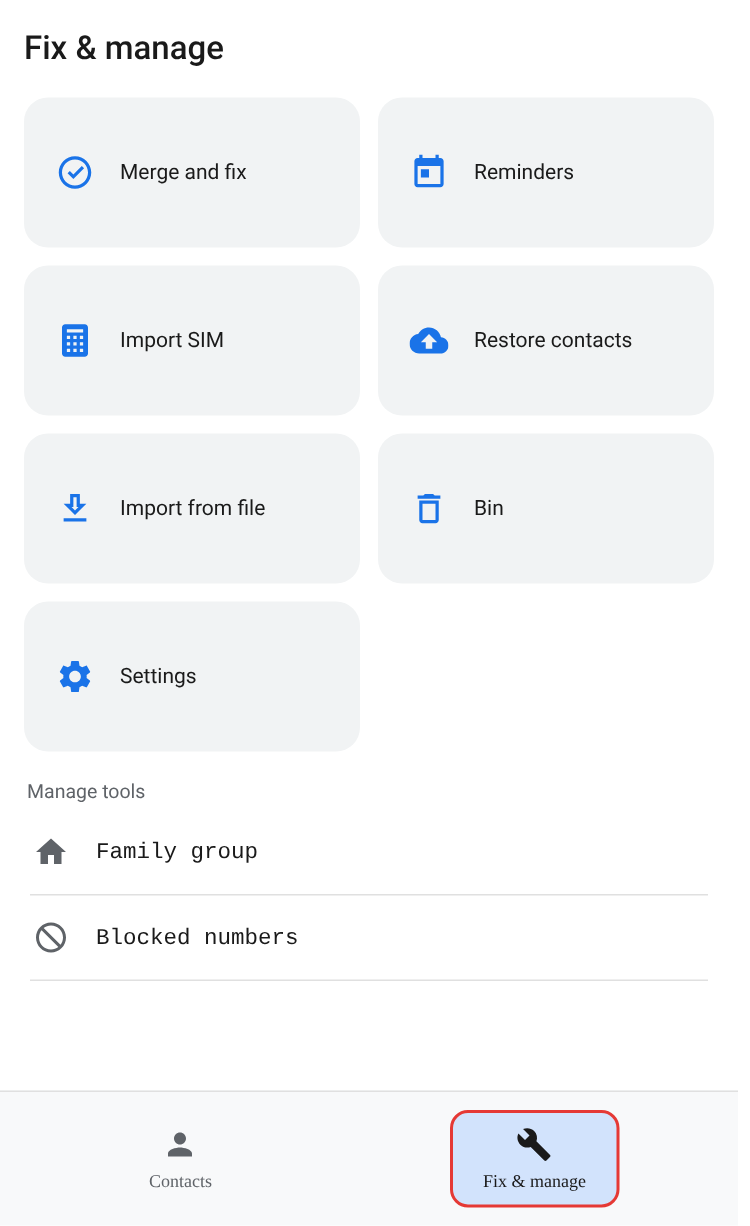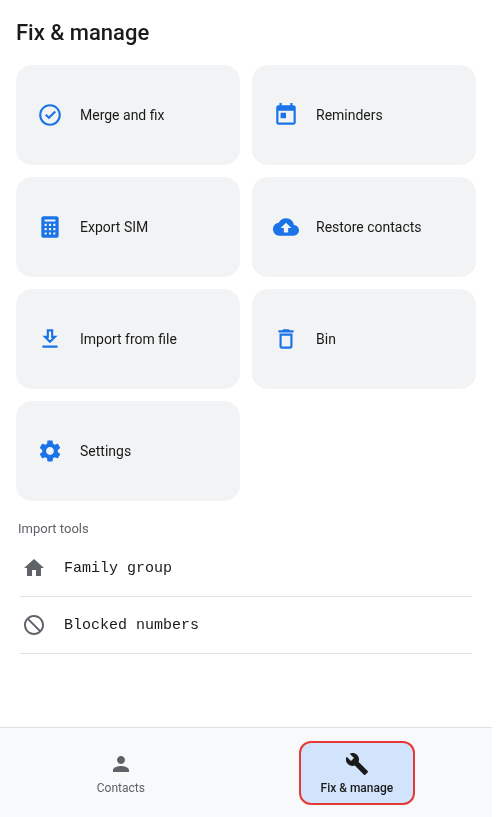--- a/index.html
+++ b/index.html
@@ -116,20 +116,21 @@
     
     .bottom-nav {
       height: 90px;
       background: #f8f9fa;
       border-top: 1px solid #e0e0e0;
       display: flex;
       align-items: center;
       justify-content: space-around;
       padding: 0 10px;
       flex-shrink: 0;
+      font-family: Liberation Serif, serif;
     }
 
     .nav-item {
       display: flex;
       flex-direction: column;
       align-items: center;
       gap: 4px;
       cursor: pointer;
       padding: 8px 20px;
       border-radius: 30px;
@@ -203,21 +204,21 @@
         </div>
         <span class="item-label">Reminders</span>
       </div>
 
       <div class="grid-item">
         <div class="icon-circle">
           <svg viewBox="0 0 24 24" xmlns="http://www.w3.org/2000/svg">
             <path d="M19.99 4c0-1.1-.89-2-1.99-2H6.01C4.9 2 4 2.9 4 4v16c0 1.1.9 2 2 2h12c1.1 0 2-.9 2-2L19.99 4zM9 19H7v-2h2v2zm0-4H7v-2h2v2zm0-4H7V9h2v2zm4 8h-2v-2h2v2zm0-4h-2v-2h2v2zm0-4h-2V9h2v2zm4 8h-2v-2h2v2zm0-4h-2v-2h2v2zm0-4h-2V9h2v2zm0-4H7V5h10v2z"></path>
           </svg>
         </div>
-        <span class="item-label">Export SIM</span>
+        <span class="item-label">Import SIM</span>
       </div>
 
       <div class="grid-item">
         <div class="icon-circle">
           <svg viewBox="0 0 24 24" xmlns="http://www.w3.org/2000/svg">
             <path d="M19.35 10.04C18.67 6.59 15.64 4 12 4 9.11 4 6.6 5.64 5.35 8.04 2.34 8.36 0 10.91 0 14c0 3.31 2.69 6 6 6h13c2.76 0 5-2.24 5-5 0-2.64-2.05-4.78-4.65-4.96zM14 13v4h-4v-4H7l5-5 5 5h-3z"></path>
           </svg>
         </div>
         <span class="item-label">Restore contacts</span>
       </div>
@@ -245,21 +246,21 @@
         <div class="icon-circle">
           <svg viewBox="0 0 24 24" xmlns="http://www.w3.org/2000/svg">
             <path d="M19.14 12.94c.04-.3.06-.61.06-.94 0-.32-.02-.64-.07-.94l2.03-1.58c.18-.14.23-.41.12-.61l-1.92-3.32c-.12-.22-.37-.29-.59-.22l-2.39.96c-.5-.38-1.03-.7-1.62-.94l-.36-2.54c-.04-.24-.24-.41-.48-.41h-3.84c-.24 0-.43.17-.47.41l-.36 2.54c-.59.24-1.13.57-1.62.94l-2.39-.96c-.22-.08-.47 0-.59.22L2.74 8.87c-.12.21-.08.47.12.61l2.03 1.58c-.05.3-.09.63-.09.94s.02.64.07.94l-2.03 1.58c-.18.14-.23.41-.12.61l1.92 3.32c.12.22.37.29.59.22l2.39-.96c.5.38 1.03.7 1.62.94l.36 2.54c.05.24.24.41.48.41h3.84c.24 0 .44-.17.47-.41l.36-2.54c.59-.24 1.13-.56 1.62-.94l2.39.96c.22.08.47 0 .59-.22l1.92-3.32c.12-.22.07-.47-.12-.61l-2.01-1.58zM12 15.6c-1.98 0-3.6-1.62-3.6-3.6s1.62-3.6 3.6-3.6 3.6 1.62 3.6 3.6-1.62 3.6-3.6 3.6z"></path>
           </svg>
         </div>
         <span class="item-label">Settings</span>
       </div>
     </div>
 
     <div class="content-scroll">
-      <p class="section-label">Import tools</p>
+      <p class="section-label">Manage tools</p>
 
       <div class="list-item">
         <div class="list-icon">
           <svg viewBox="0 0 24 24" xmlns="http://www.w3.org/2000/svg">
             <path d="M10 20v-6h4v6h5v-8h3L12 3 2 12h3v8z"></path>
           </svg>
         </div>
         <span class="item-label">Family group</span>
       </div>
 

